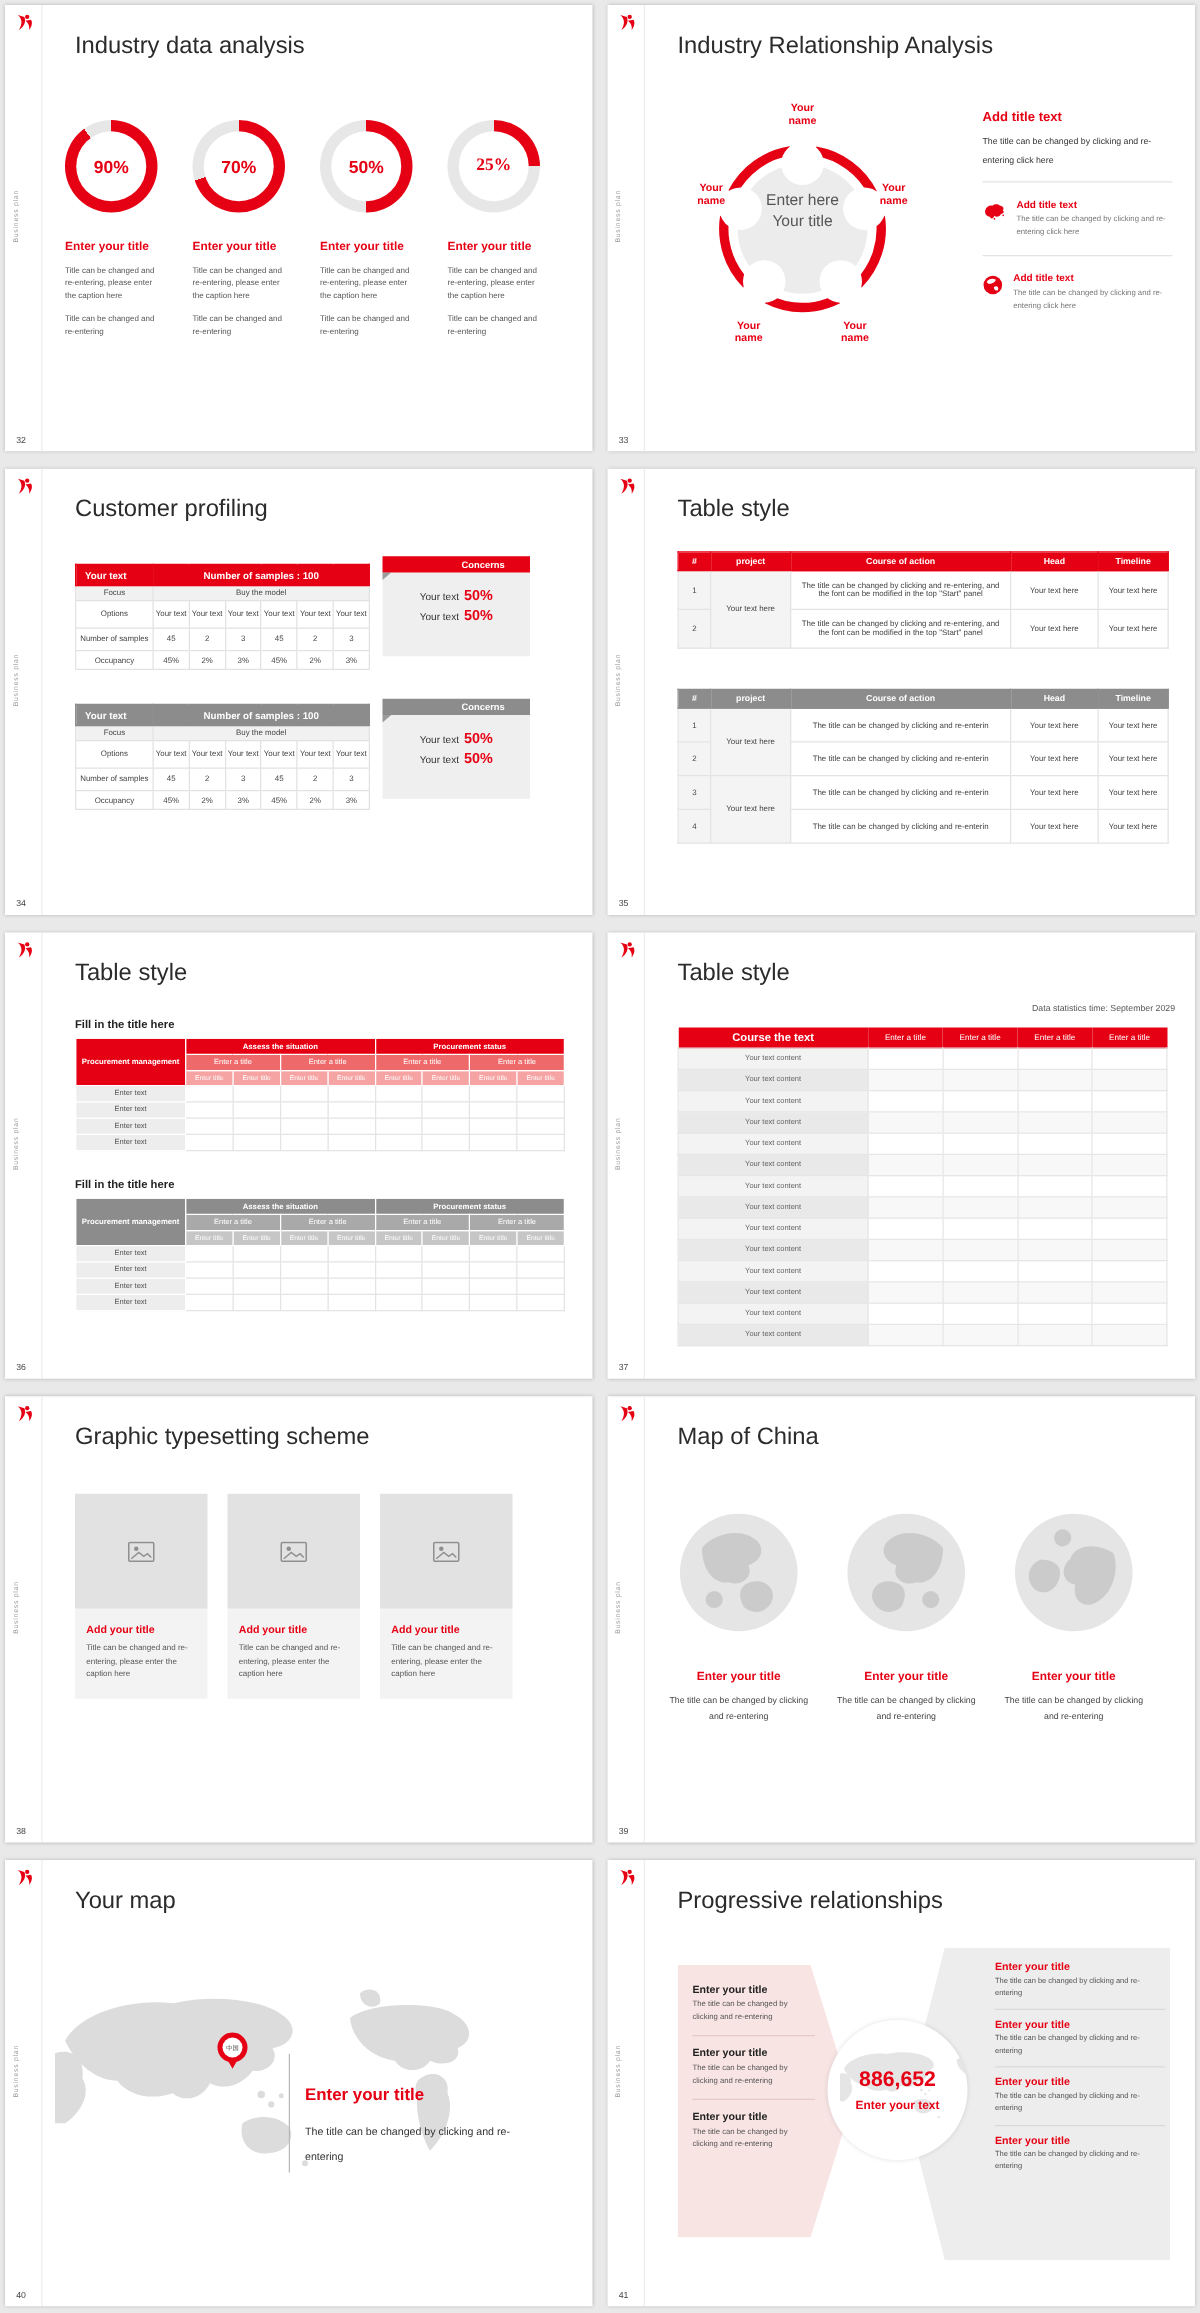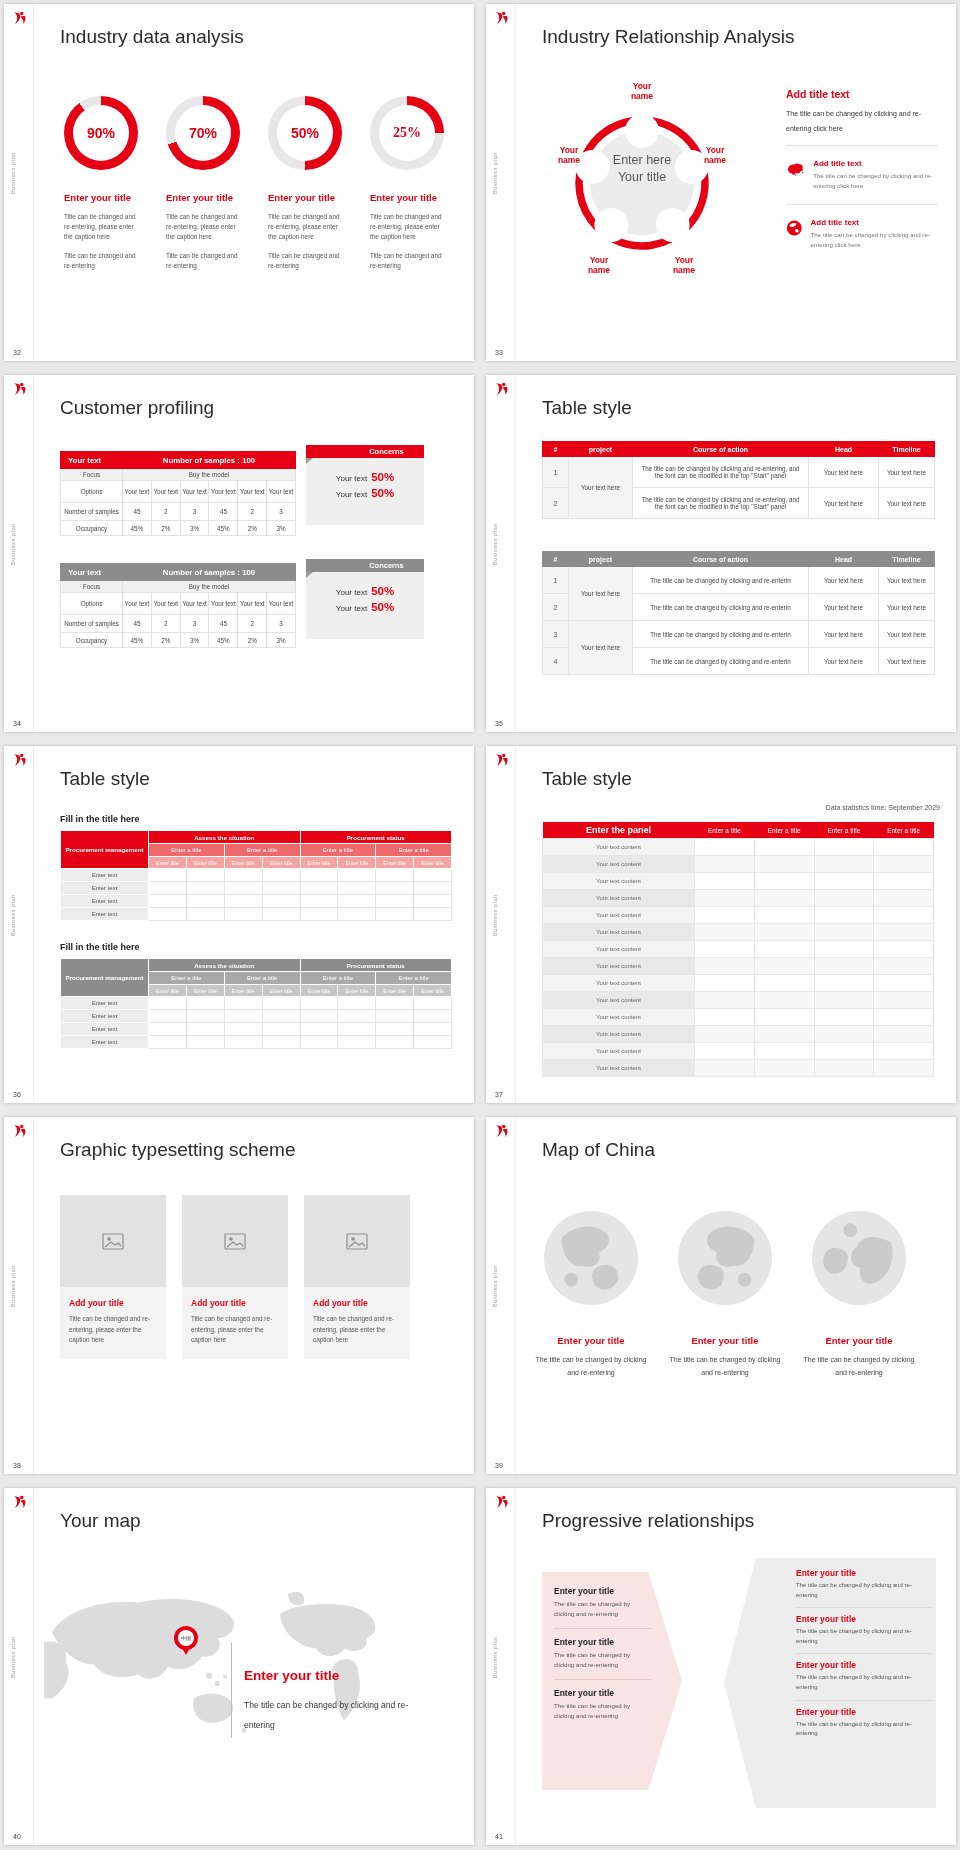--- a/index.html
+++ b/index.html
@@ -7,21 +7,21 @@
         grid-template-columns:470px 470px;grid-auto-rows:357px;gap:14px 12px;}
   .slide{position:relative;background:#fff;box-shadow:0 0 3px rgba(0,0,0,.22);overflow:hidden;}
   .logo{position:absolute;top:6px;left:8px;width:15px;height:16px;}
   .vline{position:absolute;left:29px;top:0;bottom:0;width:1px;background:#ededed;}
   .vtext{position:absolute;left:6px;top:148px;writing-mode:vertical-rl;transform:rotate(180deg);
          font-size:5.5px;color:#9a9a9a;letter-spacing:.6px;}
   .num{position:absolute;left:9px;bottom:5px;font-size:7px;color:#444;}
   .stitle{position:absolute;left:56px;top:22px;margin:0;font-size:19px;font-weight:400;color:#2b2b2b;}
 
   
-  .donuts{position:absolute;left:60px;top:92px;display:grid;grid-template-columns:repeat(4,80px);column-gap:22px;}
+  .donuts{position:absolute;left:48px;top:92px;display:grid;grid-template-columns:repeat(4,80px);column-gap:22px;}
   .donut{width:74px;height:74px;border-radius:50%;position:relative;}
   .donut .hole{position:absolute;inset:9px;background:#fff;border-radius:50%;
                display:flex;align-items:center;justify-content:center;font-size:14px;font-weight:bold;color:#e60014;}
   .dtitle{margin-top:22px;font-size:9.5px;font-weight:bold;color:#e60014;}
   .dcap{margin-top:9px;font-size:6.4px;color:#555;line-height:1.55;width:79px;}
 
   
   .gear{position:absolute;left:60px;top:70px;width:192px;height:218px;}
   .gear .ctext{position:absolute;left:26px;top:78px;width:140px;text-align:center;
                font-size:12.5px;color:#555;line-height:1.35;}
@@ -661,21 +661,21 @@
     <div class="vtext">Business plan</div>
     <h1 class="stitle">Table style</h1>
     <div class="note37">Data statistics time: September 2029</div>
     <table class="dtab">
       <colgroup>
           <col style="width:152px">
           <col span="4">
         </colgroup>
       <tbody>
           <tr>
-        <th class="big">Enter the panel</th>
+        <th class="big">Course the text</th>
         <th class="sm">Enter a title</th>
         <th class="sm">Enter a title</th>
         <th class="sm">Enter a title</th>
         <th class="sm">Enter a title</th>
       </tr>
       <tr>
             <td class="lab">Your text content</td>
             <td class="emp"></td>
             <td class="emp"></td>
             <td class="emp"></td>
@@ -916,16 +916,23 @@
       </div>
       <div class="ritem">
         <div class="t">Enter your title</div>
         <div class="c">The title can be changed by clicking and re-entering</div>
       </div>
       <div class="ritem">
         <div class="t">Enter your title</div>
         <div class="c">The title can be changed by clicking and re-entering</div>
       </div>
     </div>
+    <div class="circle41">
+      <svg viewBox="0 0 380 190" width="150" height="92" fill="#cfcfcf">
+          <use href="#world-shape"></use>
+        </svg>
+      <div class="v">886,652</div>
+      <div class="vl">Enter your text</div>
+    </div>
     <div class="num">41</div>
   </div>
 
 </div>
 
 </body></html>

